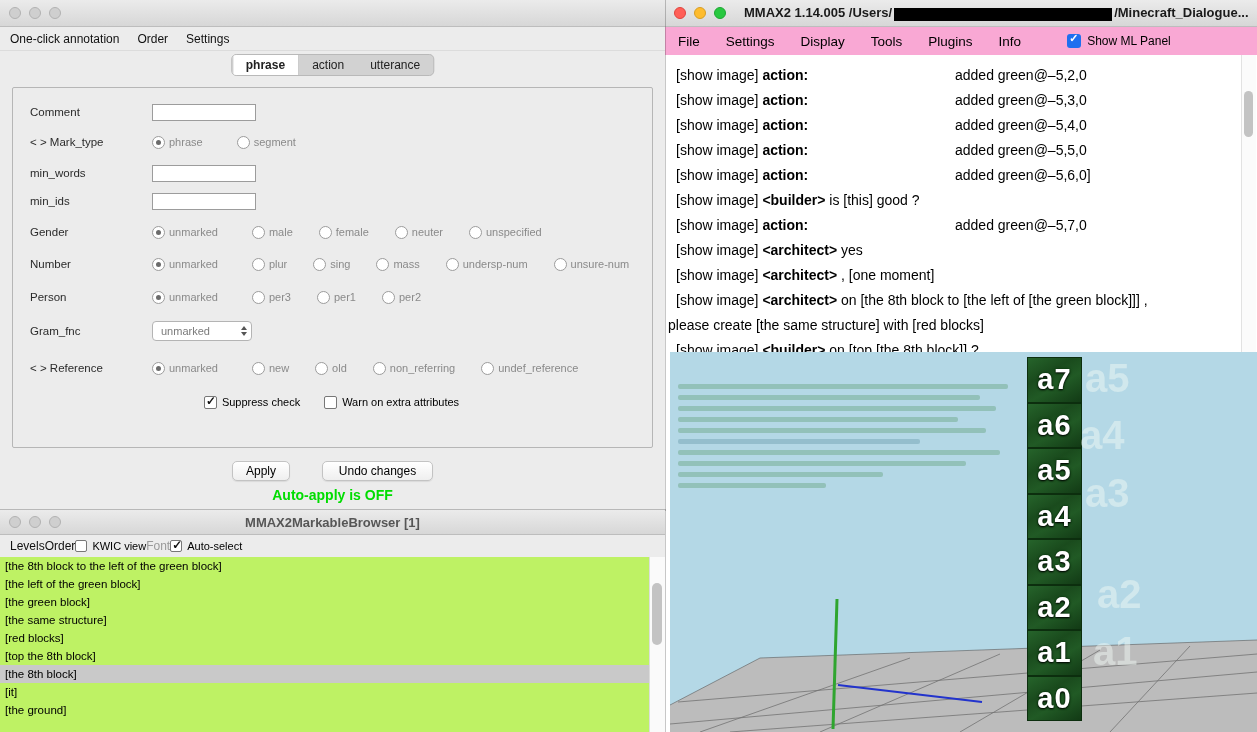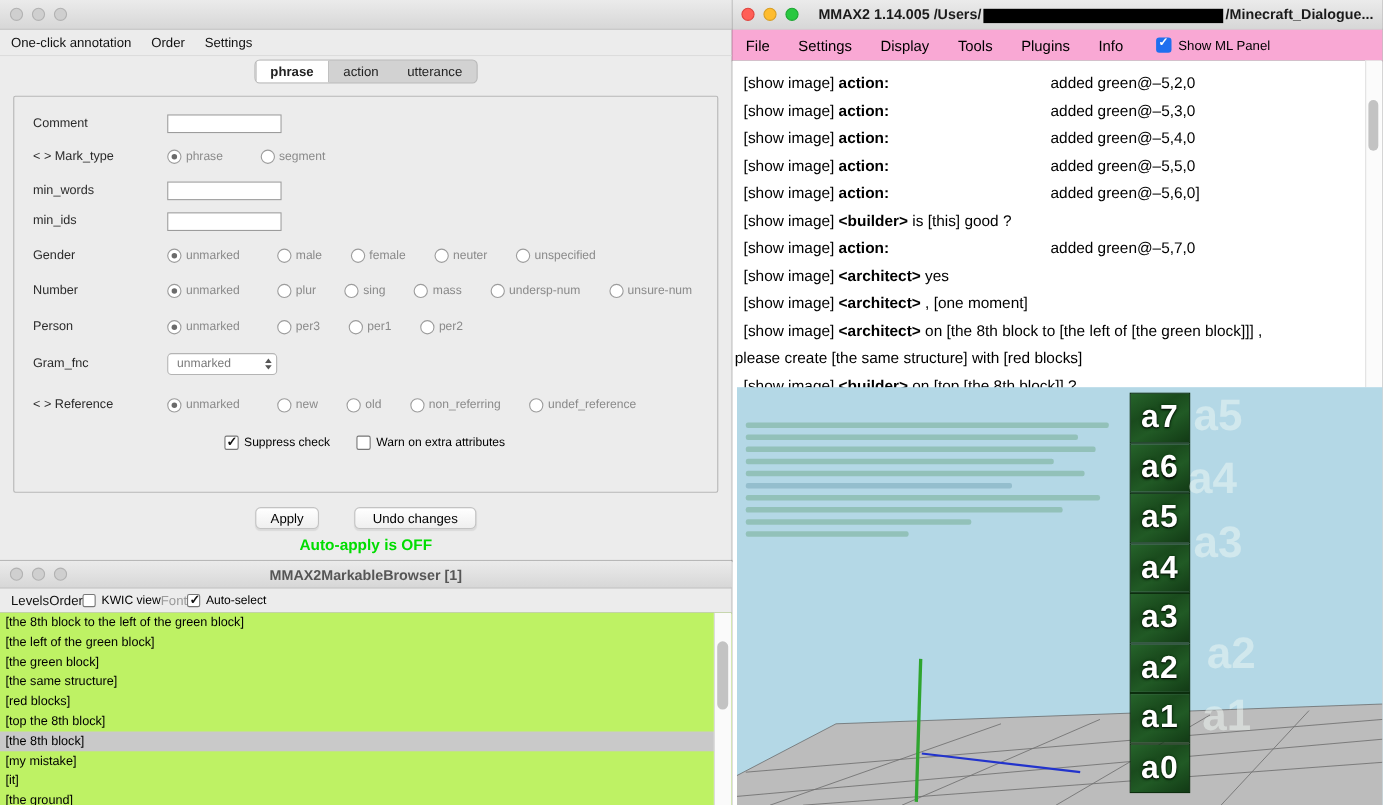--- a/index.html
+++ b/index.html
@@ -115,21 +115,21 @@
       </div>
       <span class="wtitle" style="margin-left:18px;"><span>MMAX2 1.14.005 /Users/</span><span class="redact"></span><span>/Minecraft_Dialogue...</span></span>
     </div>
     <div class="menubar">
       <span>File</span>
       <span>Settings</span>
       <span>Display</span>
       <span>Tools</span>
       <span>Plugins</span>
       <span>Info</span>
-      <span style="display:inline-flex;align-items:center;margin-left:4px;">
+      <span style="display:inline-flex;align-items:center;margin-left:20px;">
         <span class="mlcb"></span>
         <span class="mllab">Show ML Panel</span>
       </span>
     </div>
     <div class="dlg">
       <div class="dline"><span>[show image] </span><b>action:</b><span></span><span class="c2">added green@–5,2,0</span></div>
       <div class="dline"><span>[show image] </span><b>action:</b><span></span><span class="c2">added green@–5,3,0</span></div>
       <div class="dline"><span>[show image] </span><b>action:</b><span></span><span class="c2">added green@–5,4,0</span></div>
       <div class="dline"><span>[show image] </span><b>action:</b><span></span><span class="c2">added green@–5,5,0</span></div>
       <div class="dline"><span>[show image] </span><b>action:</b><span></span><span class="c2">added green@–5,6,0]</span></div>
@@ -342,21 +342,20 @@
       </label>
     </div>
     <div class="listarea">
       <div class="litem">[the 8th block to the left of the green block]</div>
       <div class="litem">[the left of the green block]</div>
       <div class="litem">[the green block]</div>
       <div class="litem">[the same structure]</div>
       <div class="litem">[red blocks]</div>
       <div class="litem">[top the 8th block]</div>
       <div class="litem sel">[the 8th block]</div>
-      <div class="litem">[my mistake]</div>
       <div class="litem">[it]</div>
       <div class="litem">[the ground]</div>
       <div class="vscroll">
         <div class="vthumb" style="top:26px;height:62px;"></div>
       </div>
     </div>
   </div>
 
   <div id="scene">
     <svg width="587" height="380" viewBox="0 0 587 380">

